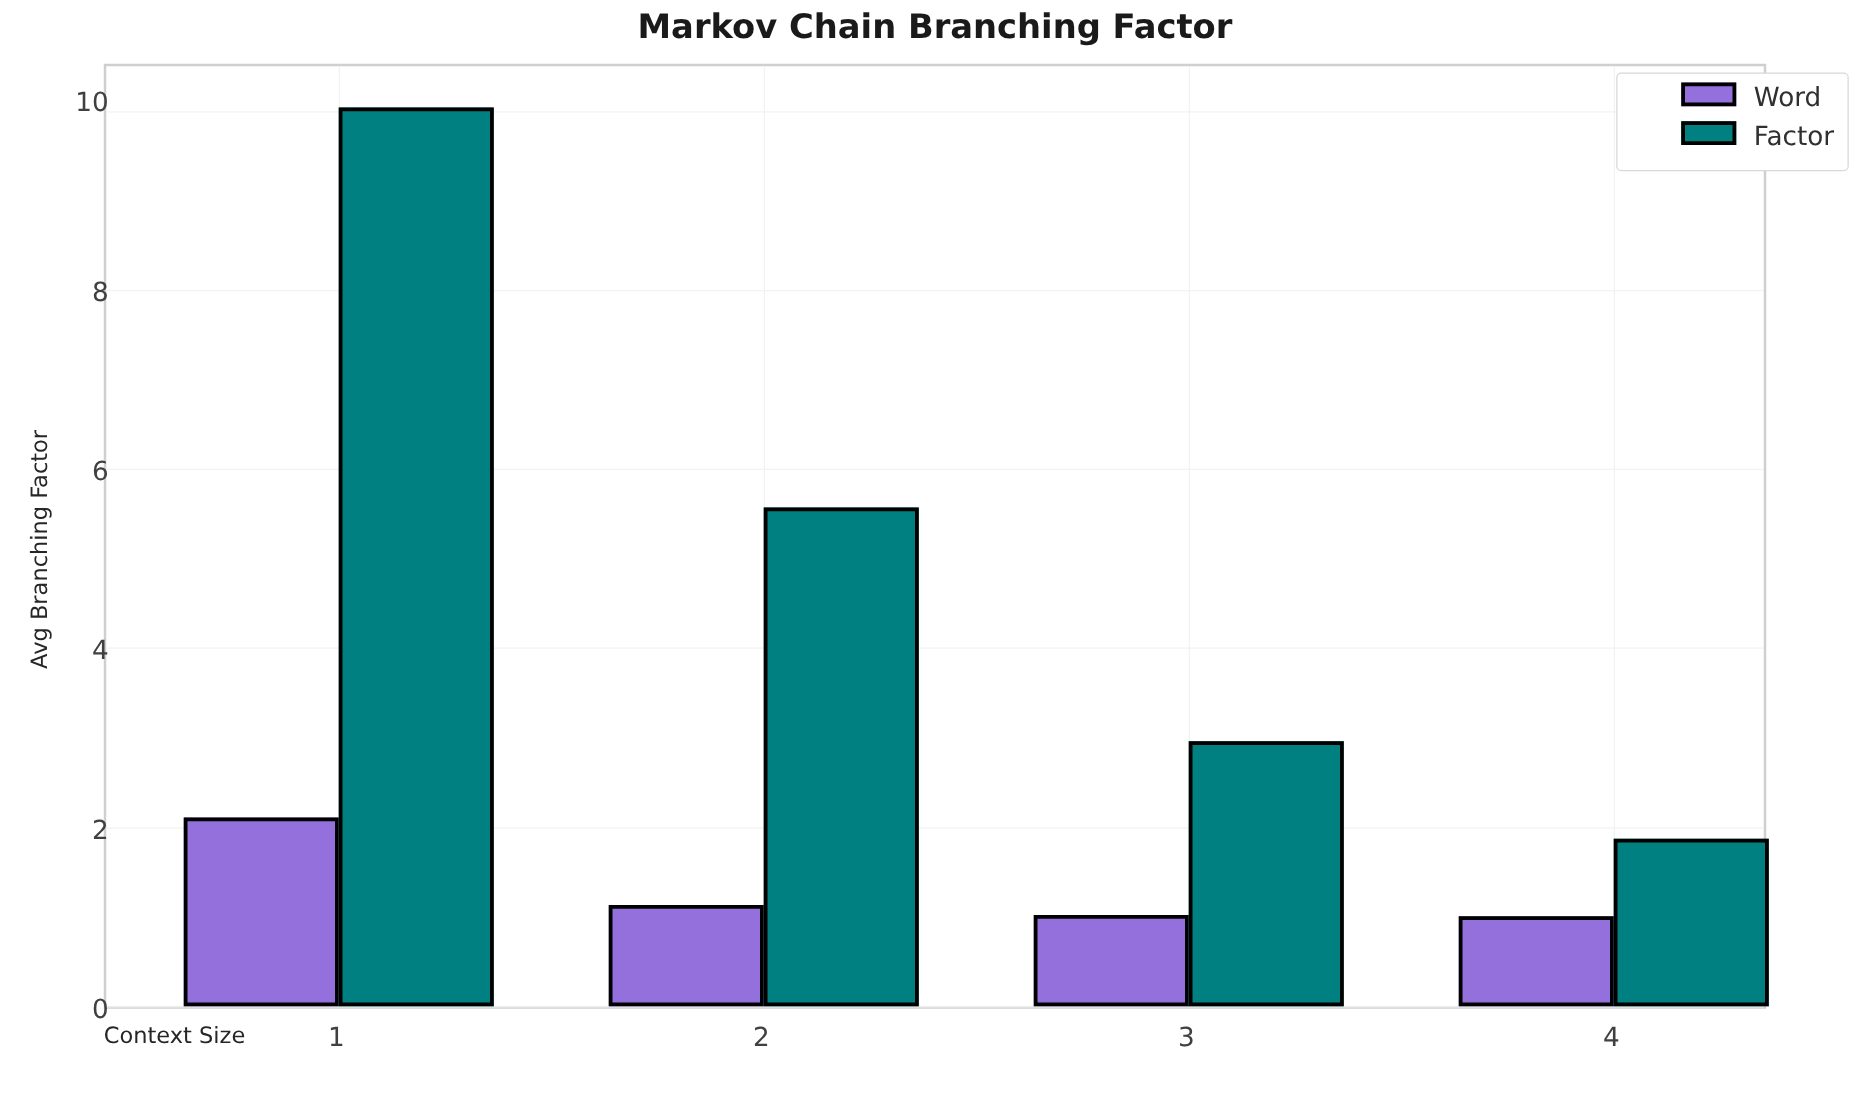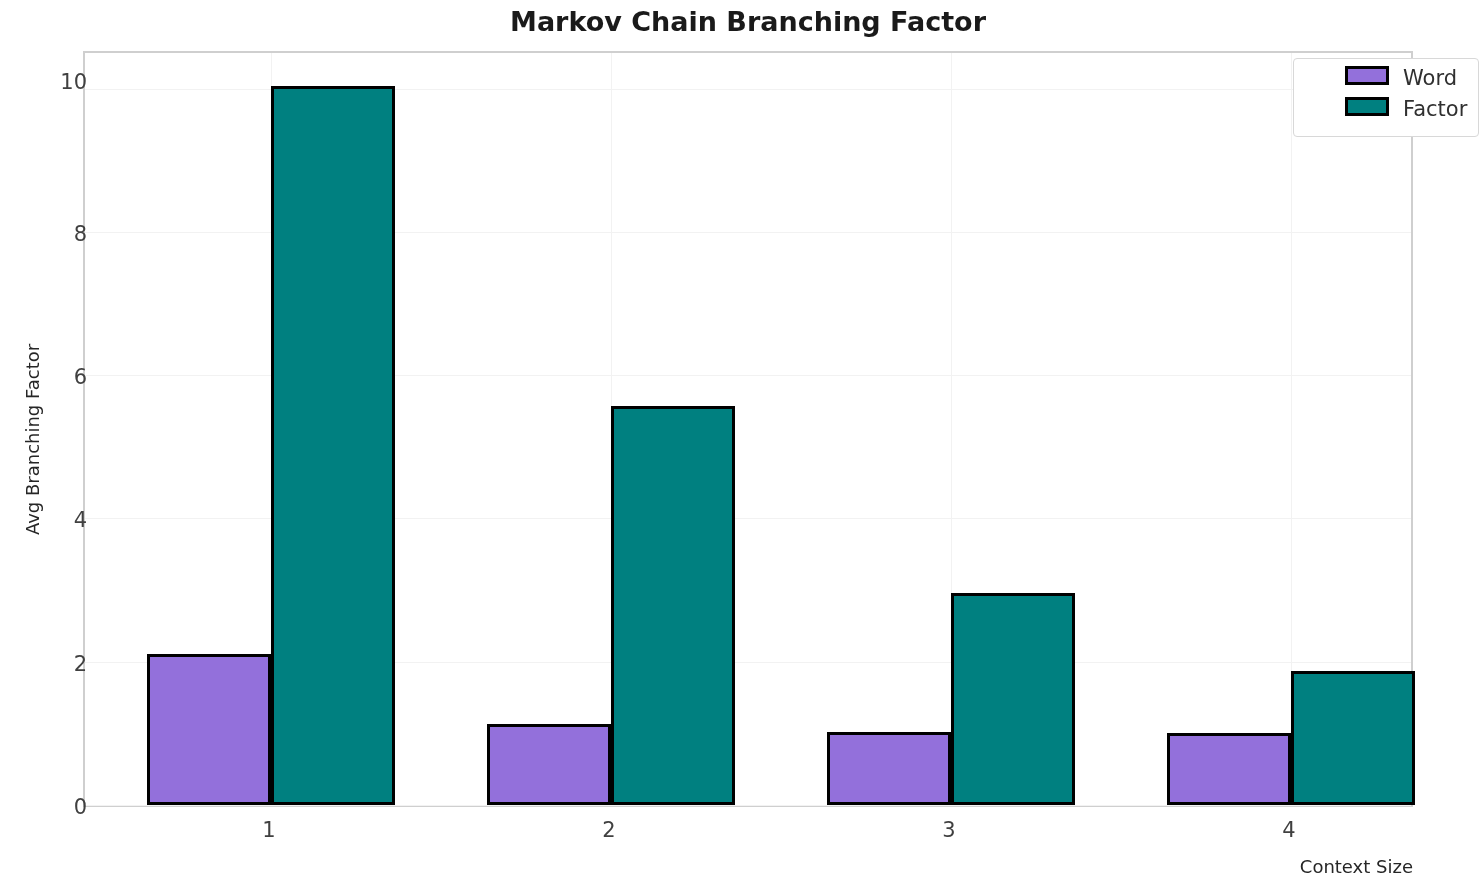--- a/index.html
+++ b/index.html
@@ -97,23 +97,23 @@
     text-align: center;
     font-size: 18px;
     color: #262626;
     transform: rotate(-90deg);
     transform-origin: center center;
     white-space: nowrap;
   }
   #xlabel {
     position: absolute;
     left: 83px;
-    top: 856px;
+    top: 818px;
     width: 1330px;
-    text-align: right;
+    text-align: left;
     font-size: 18px;
     color: #262626;
     white-space: nowrap;
   }
   
   #legend {
     position: absolute;
     left: 1291px;
     top: 56px;
     background: #ffffff;

